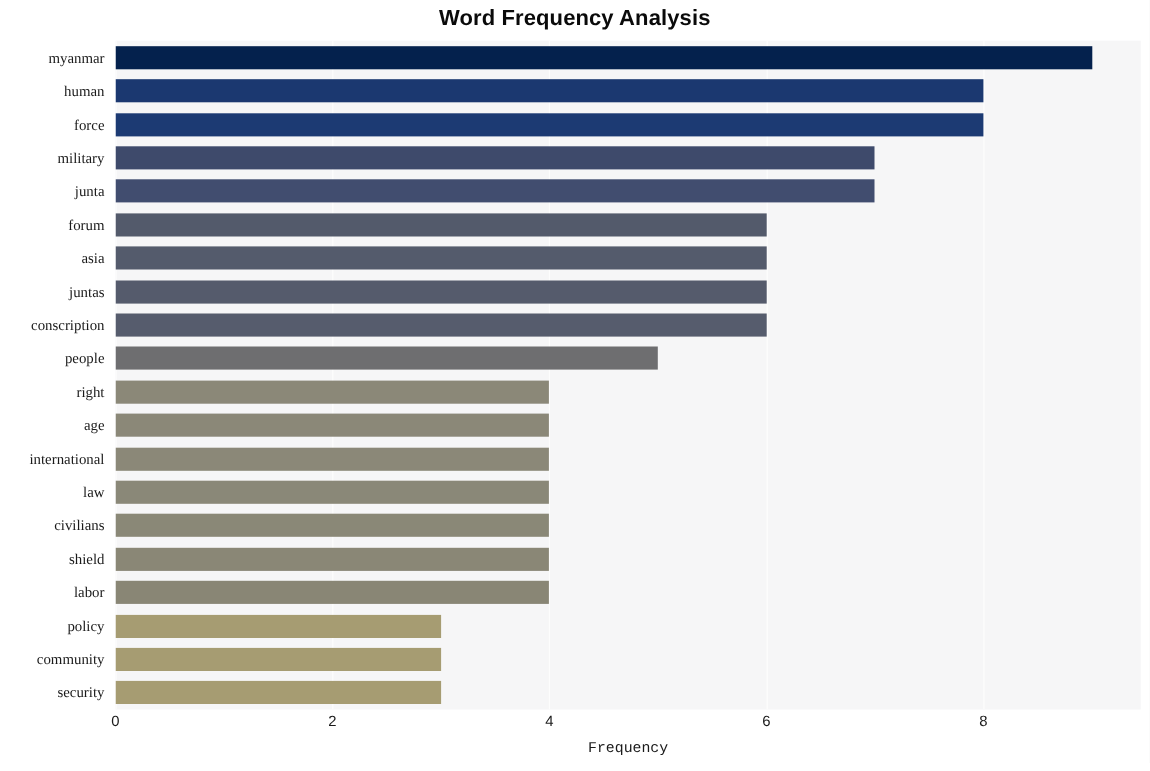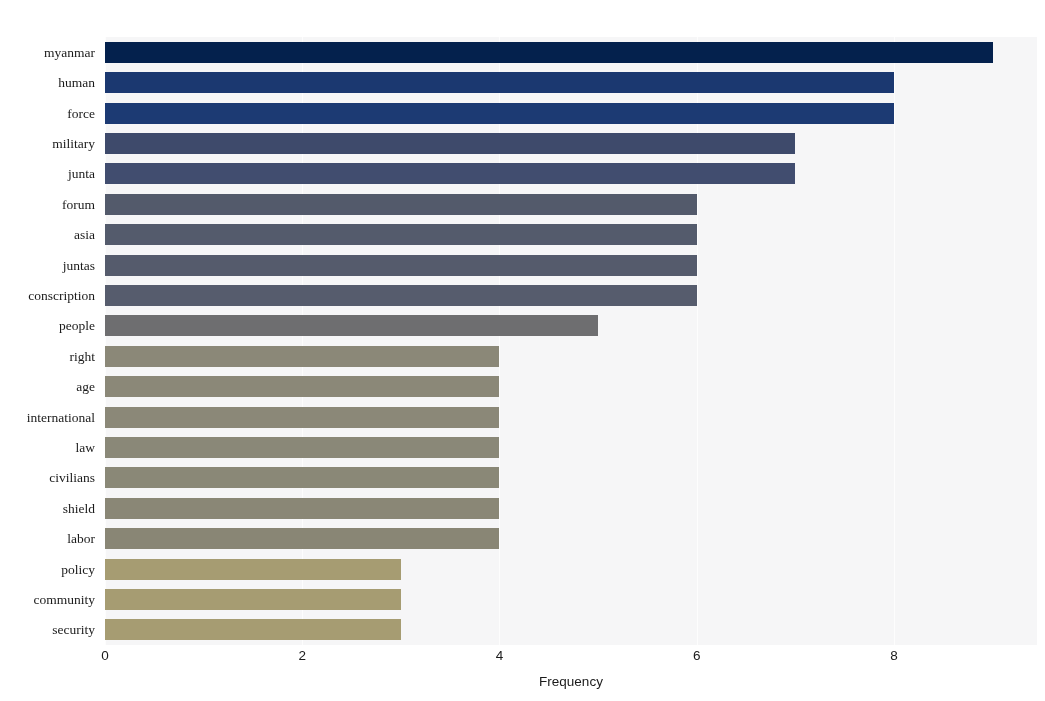--- a/index.html
+++ b/index.html
@@ -100,27 +100,29 @@
   }
 
   #x-axis-title {
     position: absolute;
     left: 105px;
     top: 674px;
     width: 932px;
     text-align: center;
     font-size: 13.5px;
     color: #1a1a1a;
+    font-family: Liberation Mono, monospace;
   }
 </style>
 </head>
 <body>
 
 <div id="chart-root">
 
+  <div id="chart-title">Word Frequency Analysis</div>
 
   <div id="plot-area">
     <div id="gridlines">
         <div class="gridline-v" style="left: 0px; background: rgb(253, 253, 253);"></div>
         <div class="gridline-v" style="left: 197.249px; background: rgb(253, 253, 253);"></div>
         <div class="gridline-v" style="left: 394.497px; background: rgb(253, 253, 253);"></div>
         <div class="gridline-v" style="left: 591.746px; background: rgb(253, 253, 253);"></div>
         <div class="gridline-v" style="left: 788.995px; background: rgb(253, 253, 253);"></div>
       </div>
     <div id="bars">

